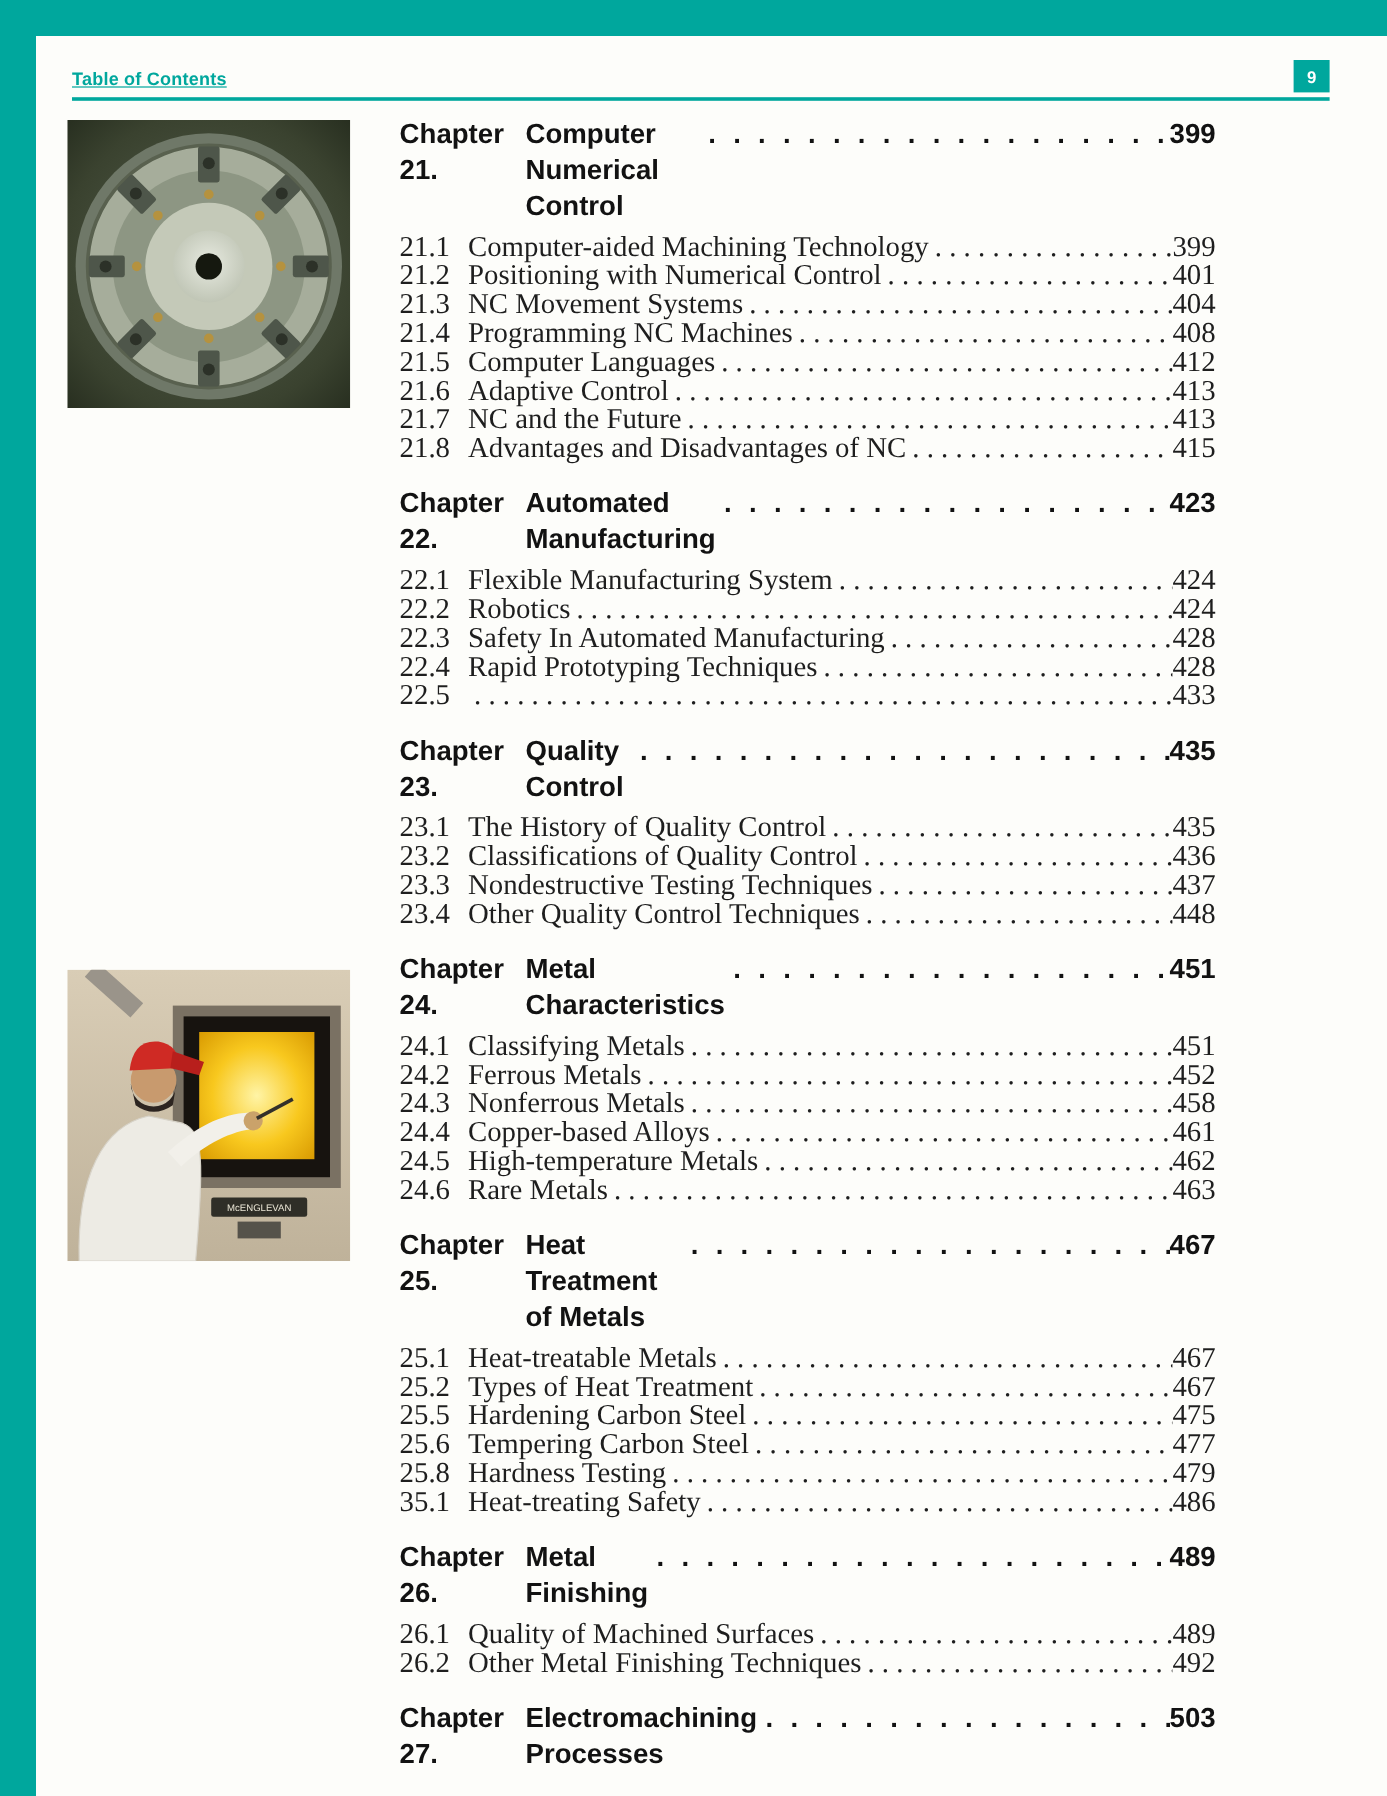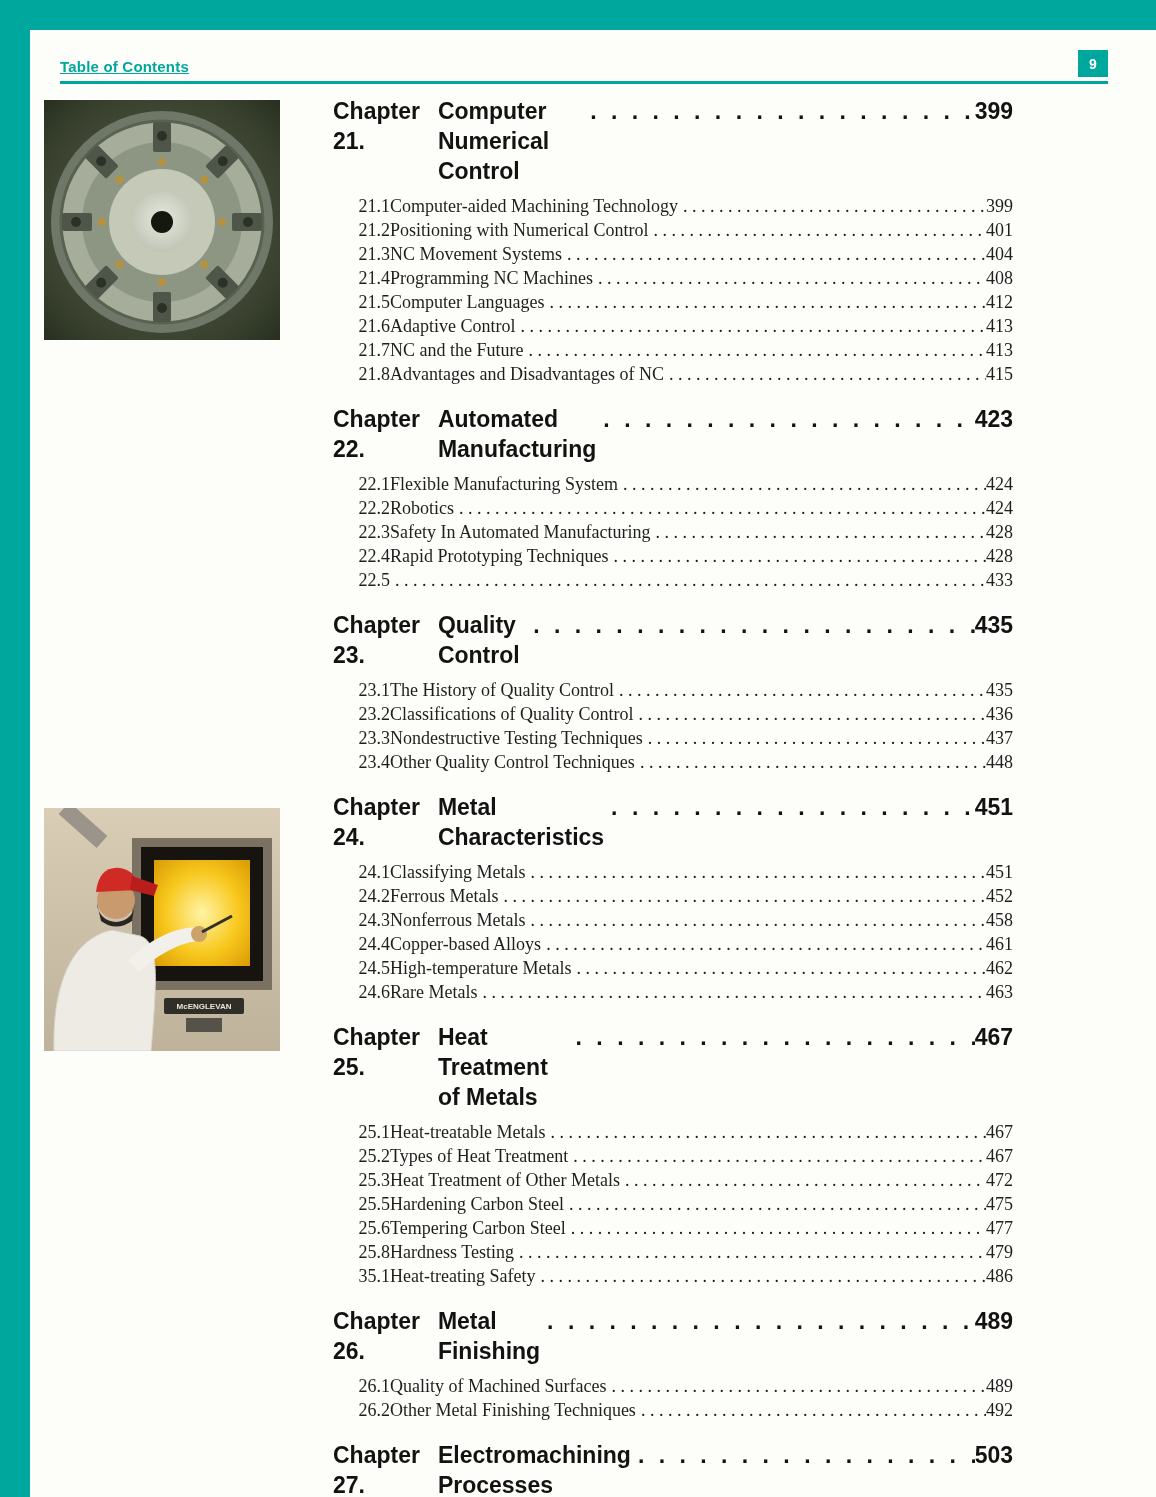--- a/index.html
+++ b/index.html
@@ -21,28 +21,28 @@
   .header-label{
     font-family:"Liberation Sans", sans-serif; font-weight:bold;
     font-size:15px; color:var(--teal); letter-spacing:.2px;text-decoration:underline;
   }
   .page-badge{
     width:30px; height:27px; background:var(--teal); color:#fff;
     font-family:"Liberation Sans", sans-serif; font-weight:bold; font-size:14px;
     display:flex; align-items:center; justify-content:center; margin-bottom:-2px;
   }
 
-  .photo{ position:absolute; left:44px; overflow:hidden;font-weight:bold; }
+  .photo{ position:absolute; left:56px; overflow:hidden; }
   .photo1{ top:100px; width:236px; height:240px; }
   .photo2{ top:808px; width:236px; height:243px; }
   .photo svg{ display:block; }
 
   .toc{ position:absolute; top:96px; left:333px; width:680px; }
   .row{ display:flex; align-items:baseline; }
-  .sec-row{ font-size:18px; line-height:24px; color:var(--ink);text-align:right; }
+  .sec-row{ font-size:24px; line-height:24px; color:var(--ink); }
   .sec-num{ flex:none; width:57px; }
   .sec-title{ flex:none; }
   .lead{ flex:1 1 auto; overflow:hidden; white-space:nowrap; padding:0 5px; min-width:14px; }
   .lead-s::after{
     content:". . . . . . . . . . . . . . . . . . . . . . . . . . . . . . . . . . . . . . . . . . . . . . . . . . . . . . . . . . . . . . . . . . . . . . . . . . . . . . . .";
   }
   .sec-page, .chapter-page{ flex:none; }
 
   .chapter-heading{
     font-family:"Liberation Sans", sans-serif; font-weight:bold;
@@ -348,26 +348,20 @@
         <span class="lead lead-s"></span>
         <span class="sec-page">467</span>
       </div>
       <div class="row sec-row">
         <span class="sec-num">25.2</span>
         <span class="sec-title">Types of Heat Treatment</span>
         <span class="lead lead-s"></span>
         <span class="sec-page">467</span>
       </div>
       <div class="row sec-row">
-        <span class="sec-num">25.3</span>
-        <span class="sec-title">Heat Treatment of Other Metals</span>
-        <span class="lead lead-s"></span>
-        <span class="sec-page">472</span>
-      </div>
-      <div class="row sec-row">
         <span class="sec-num">25.5</span>
         <span class="sec-title">Hardening Carbon Steel</span>
         <span class="lead lead-s"></span>
         <span class="sec-page">475</span>
       </div>
       <div class="row sec-row">
         <span class="sec-num">25.6</span>
         <span class="sec-title">Tempering Carbon Steel</span>
         <span class="lead lead-s"></span>
         <span class="sec-page">477</span>

